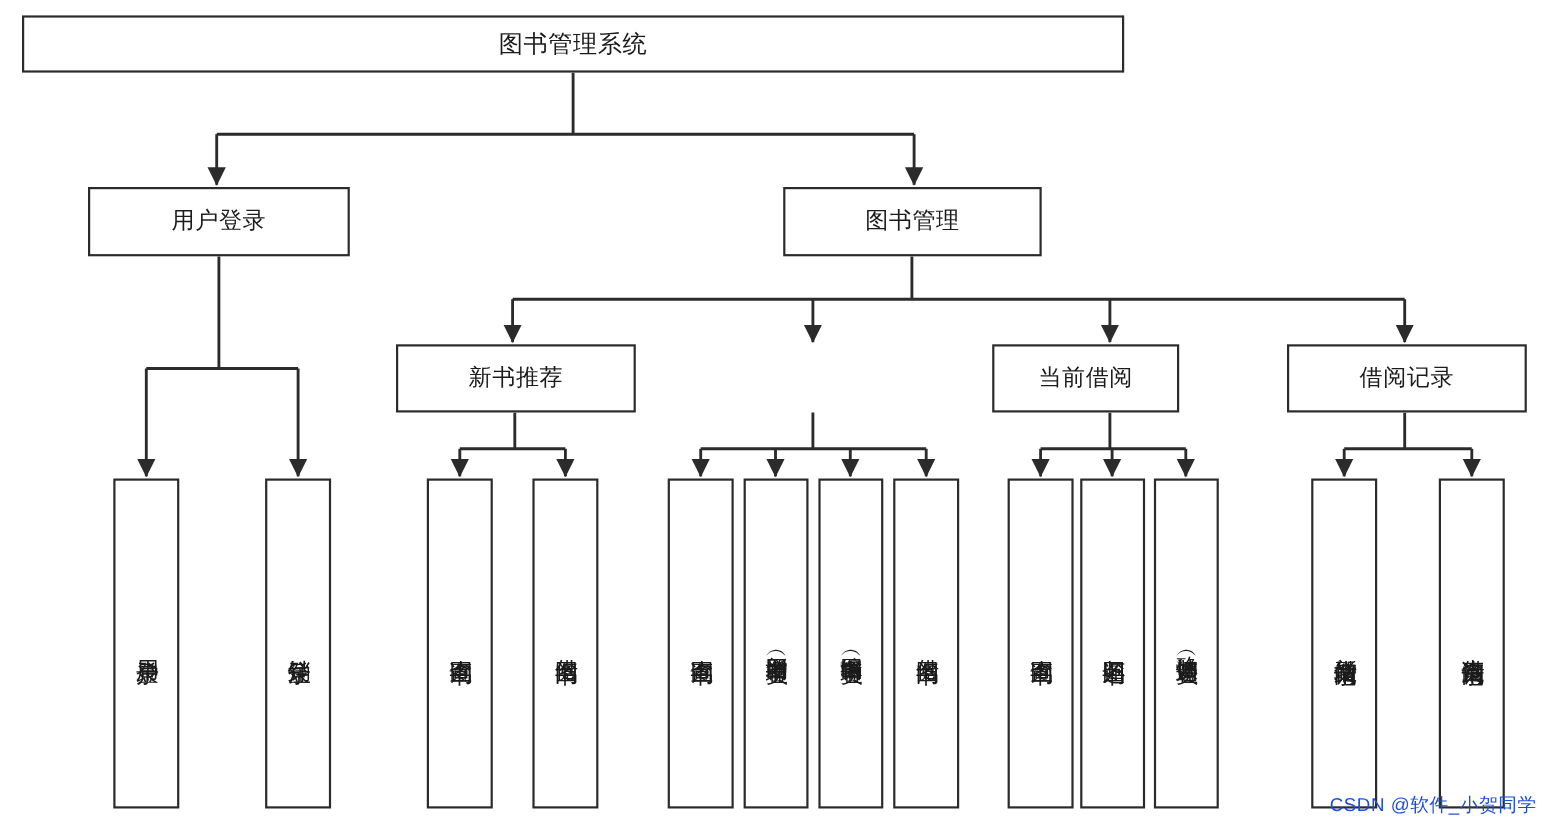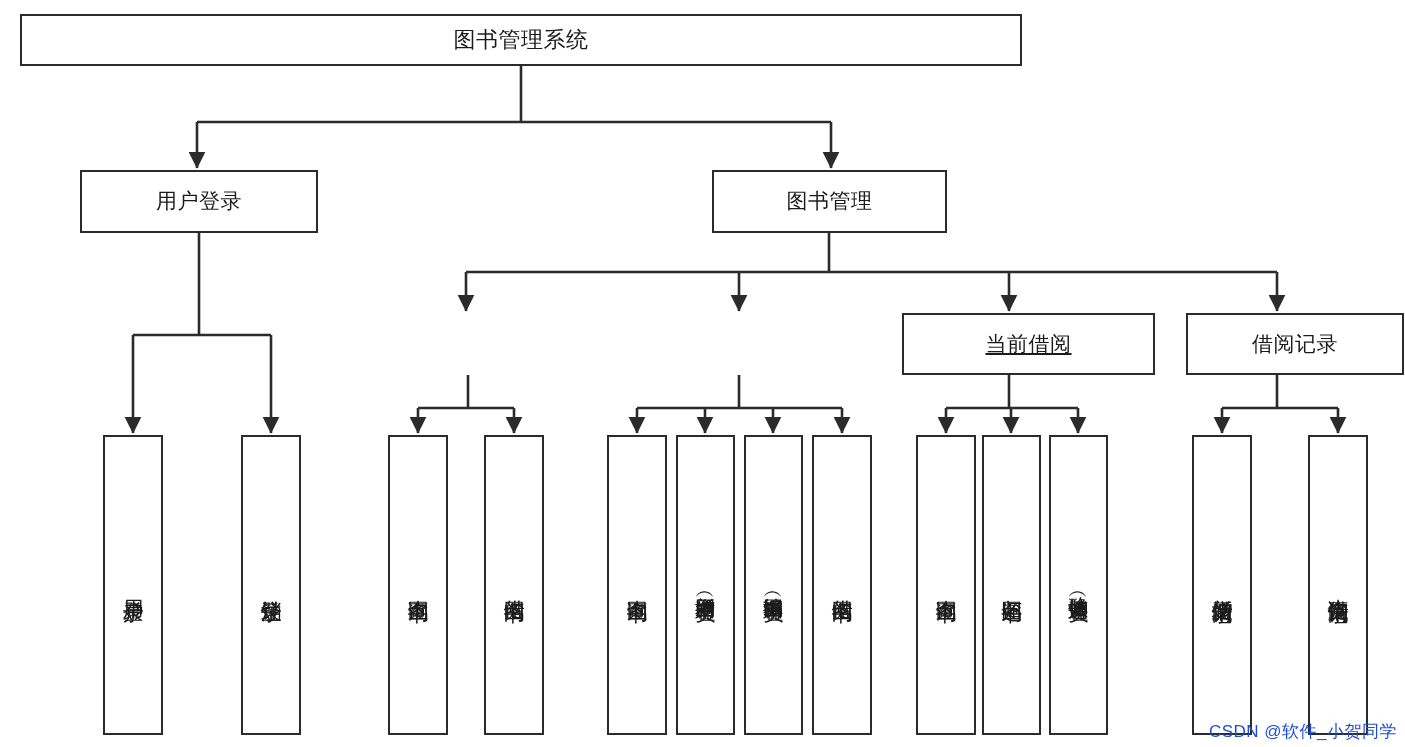--- a/index.html
+++ b/index.html
@@ -140,24 +140,27 @@
     <span class="label">图书管理系统</span>
   </div>
 
   <div class="node horiz" style="left:80px; top:170px; width:238px; height:63px;">
     <span class="label">用户登录</span>
   </div>
   <div class="node horiz" style="left:712px; top:170px; width:235px; height:63px;justify-content:center;">
     <span class="label">图书管理</span>
   </div>
 
-  <div class="node horiz" style="left:902px; top:313px; width:253px; height:62px;text-decoration:underline;">
+  <div class="node horiz" style="left:360px; top:313px; width:218px; height:62px;">
+    <span class="label">新书推荐</span>
+  </div>
+  <div class="node horiz" style="left:902px; top:313px; width:170px; height:62px;">
     <span class="label">当前借阅</span>
   </div>
-  <div class="node horiz" style="left:1170px; top:313px; width:218px; height:62px;margin-left:16px;">
+  <div class="node horiz" style="left:1170px; top:313px; width:218px; height:62px;">
     <span class="label">借阅记录</span>
   </div>
 
   <div class="node vert" style="left:103px; top:435px; width:60px; height:300px;">
     <span class="label">用户登录</span>
   </div>
   <div class="node vert" style="left:241px; top:435px; width:60px; height:300px;">
     <span class="label">注销登录</span>
   </div>
 

